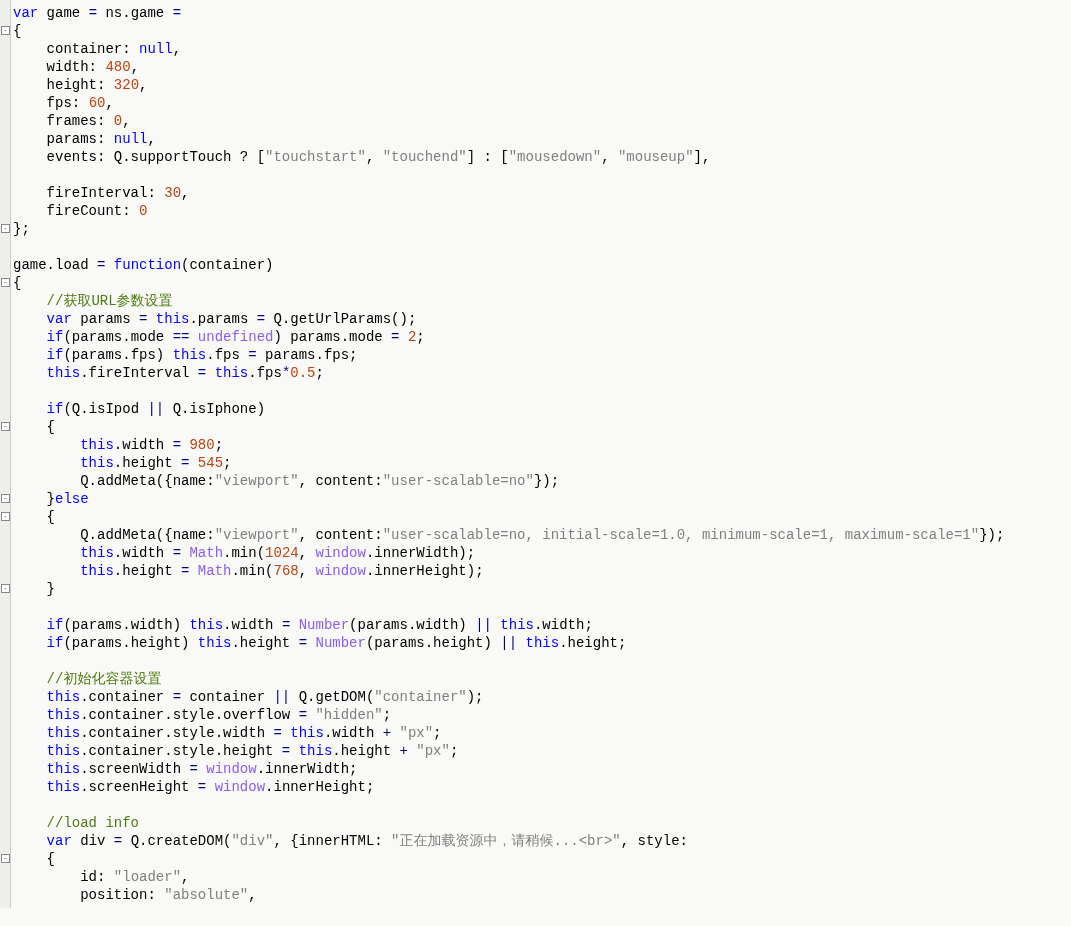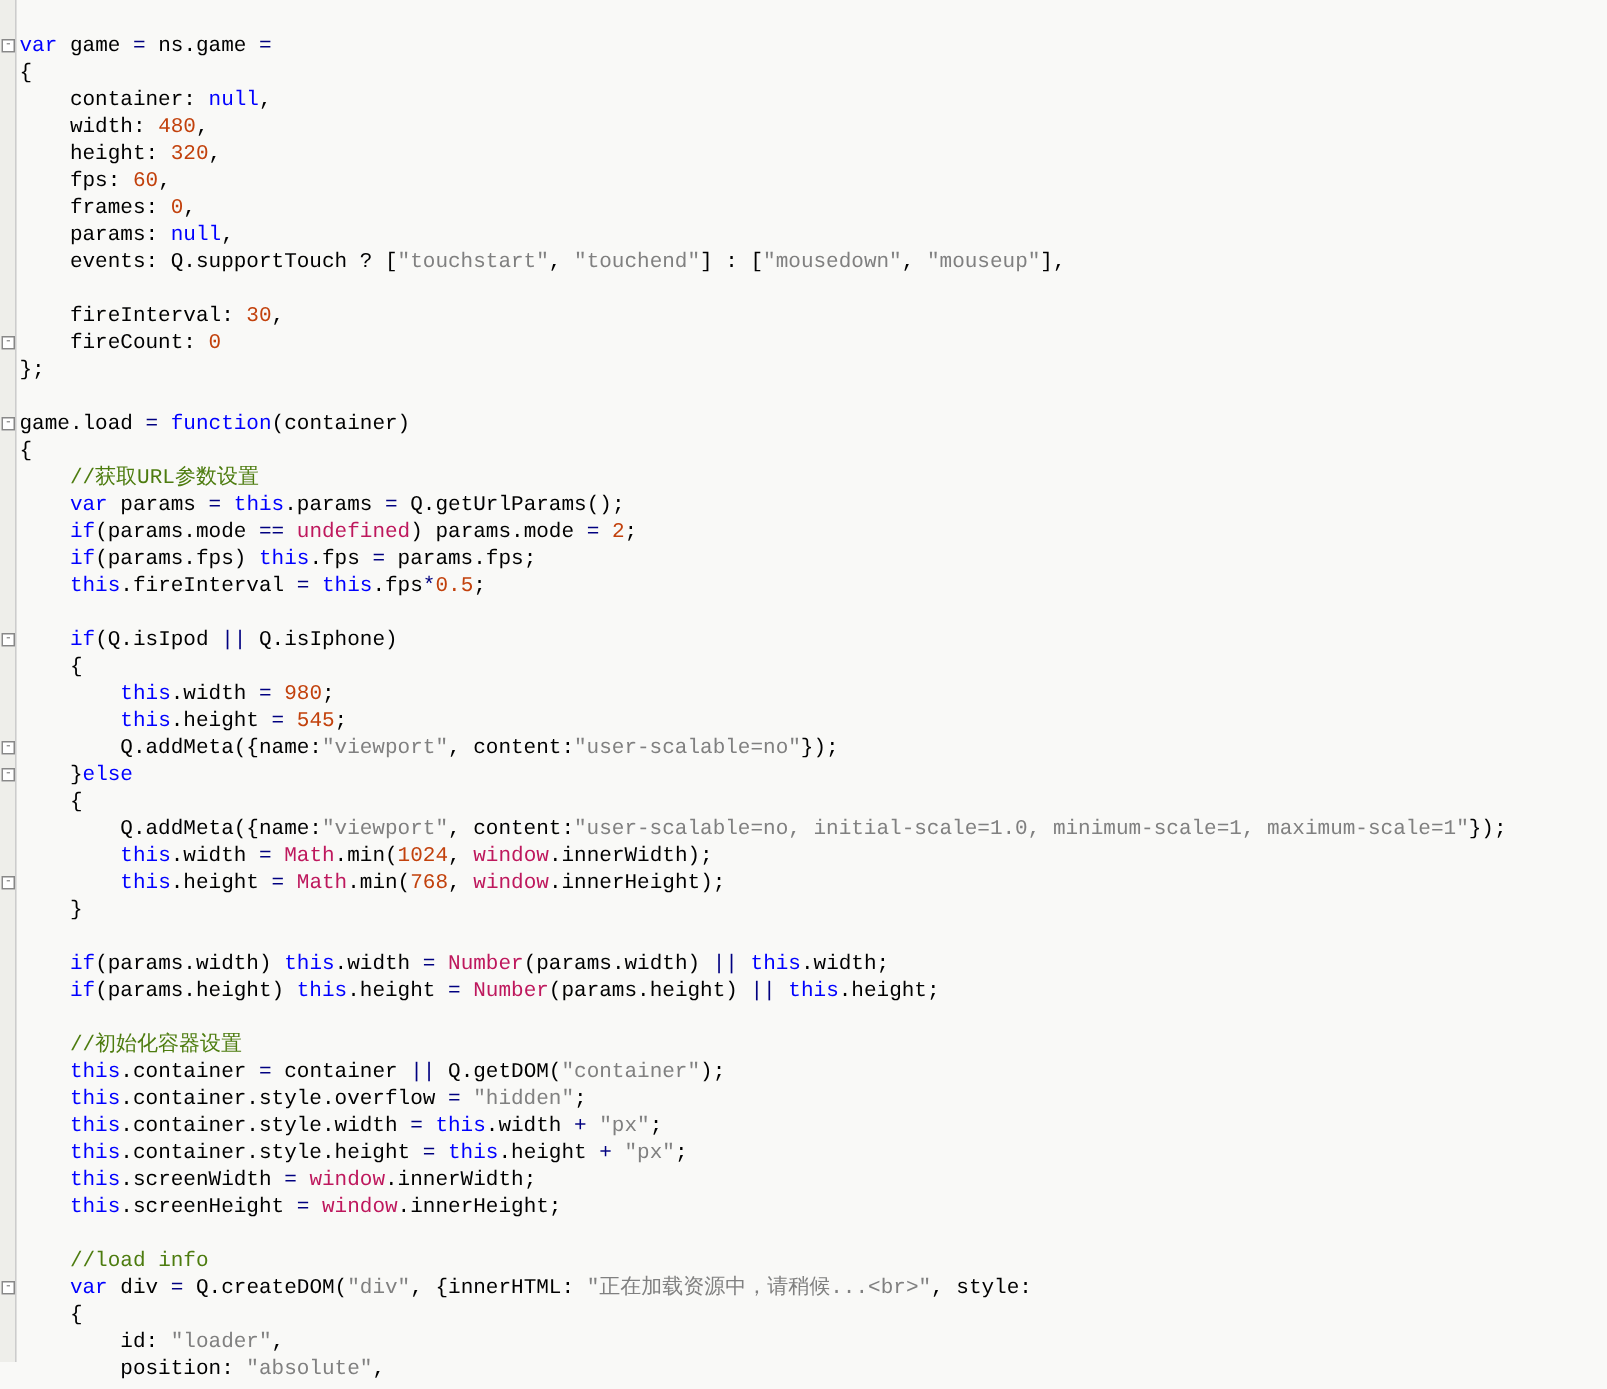--- a/index.html
+++ b/index.html
@@ -29,29 +29,29 @@
     height: 7px;
     border: 1px solid #888;
     background: #fff;
     font-size: 8px;
     line-height: 6px;
     text-align: center;
     color: #666;
   }
   .code {
     flex: 1;
-    padding: 22px 0 4px 2px;
+    padding: 4px 0 4px 2px;
     white-space: pre;
     overflow: hidden;
   }
   .kw { color: #0000ff; }
   .num { color: #c2410c; }
   .str { color: #808080; }
   .com { color: #4d7c0f; }
-  .glb { color: #be185d; margin-top: 29px; }
+  .glb { color: #8b5cf6; margin-top: 29px; }
   .op { color: #000080; }
 </style>
 </head>
 <body>
 
 <div class="editor">
   <div class="gutter" id="gutter" style="height: 908px;">
       <div class="fold" style="top: 26px;">-</div>
       <div class="fold" style="top: 224px;">-</div>
       <div class="fold" style="top: 278px;">-</div>

